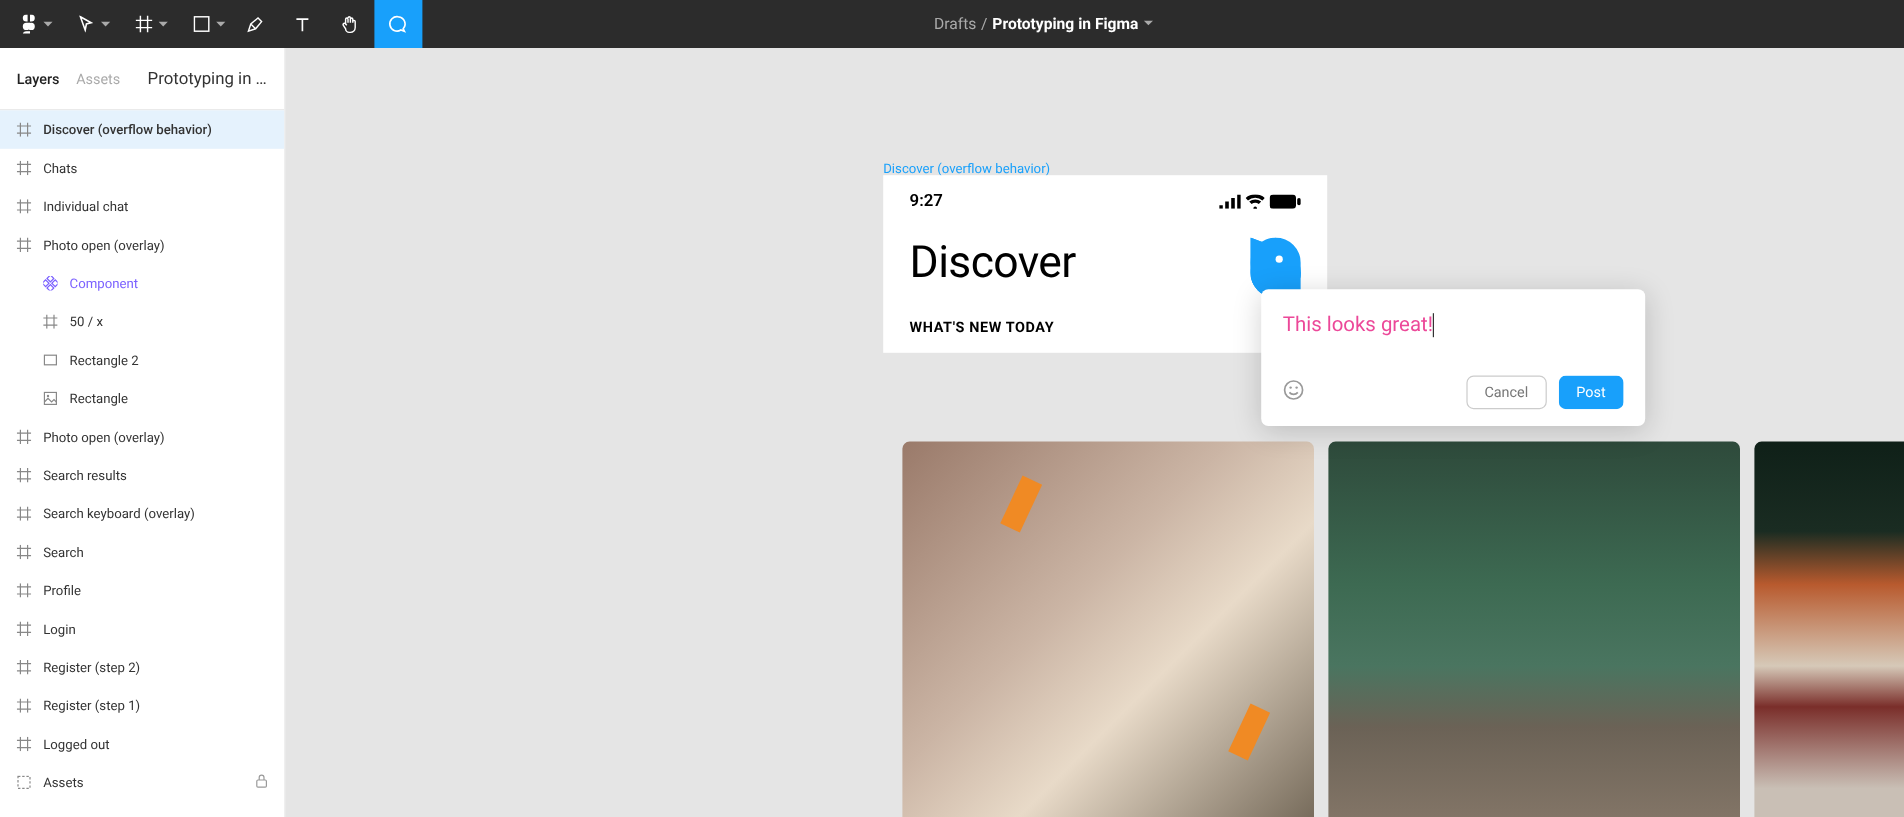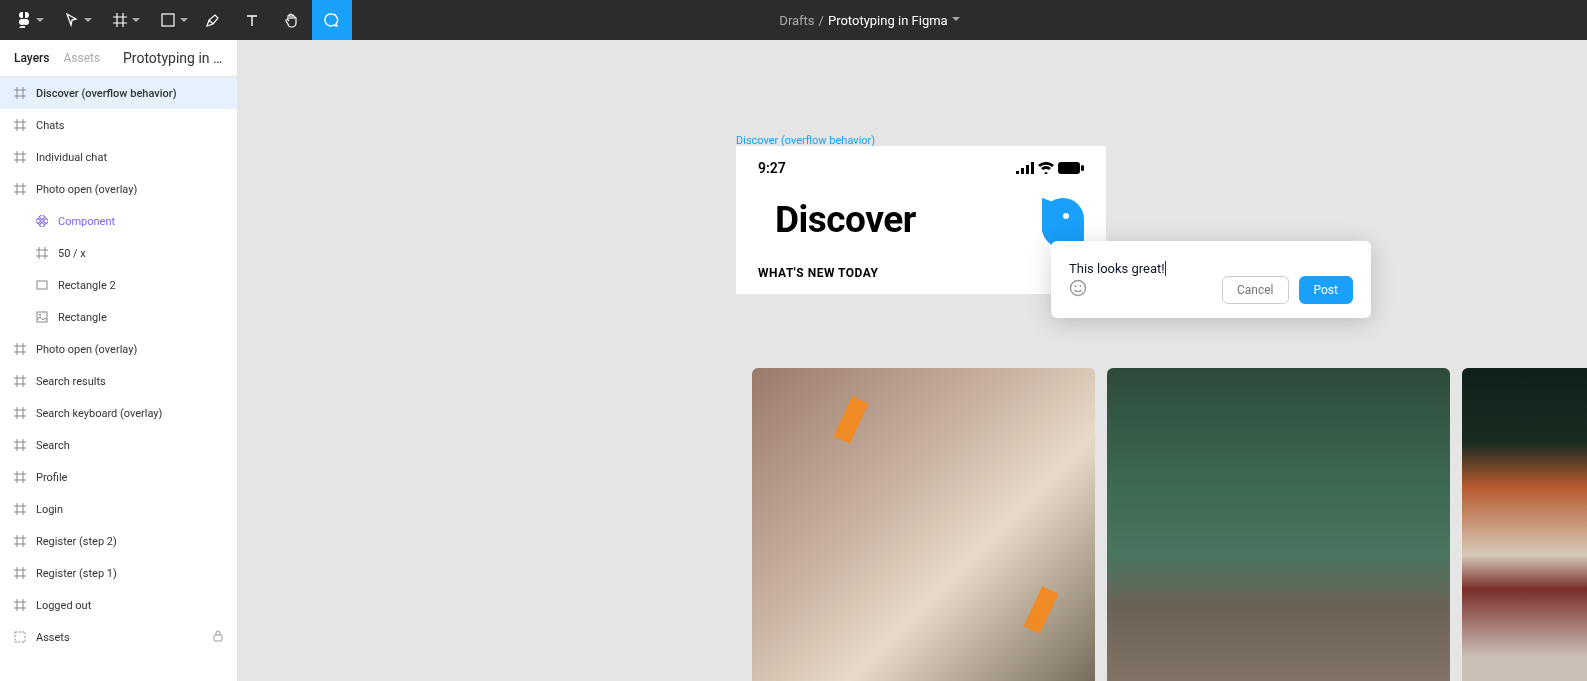--- a/index.html
+++ b/index.html
@@ -5,51 +5,51 @@
 * { margin: 0; padding: 0; box-sizing: border-box; font-family: -apple-system, BlinkMacSystemFont, "Segoe UI", Roboto, sans-serif; }
 body { width: 1587px; height: 681px; overflow: hidden; background: #e5e5e5; }
 
 .toolbar { height: 40px; background: #2c2c2c; display: flex; align-items: center; justify-content: space-between; }
 .toolbar-left { display: flex; align-items: center; height: 100%; }
 .tb-btn { width: 40px; height: 40px; display: flex; align-items: center; justify-content: center; color: #fff; cursor: pointer; position: relative; }
 .tb-btn.wide { width: 48px; }
 .tb-btn.active { background: #18a0fb; }
 .tb-chevron { position: absolute; right: 4px; top: 18px; }
 .toolbar-center { display: flex; align-items: center; gap: 4px; color: #aaa; font-size: 13px; }
-.toolbar-center .current { color: #fff; font-weight: 400; }
+.toolbar-center .current { color: #fff; font-weight: 700; }
 
 .main { display: flex; height: calc(100% - 40px); }
 .sidebar { width: 238px; background: #fff; border-right: 1px solid #e5e5e5; overflow-y: auto; }
-.sidebar-tabs { display: flex; align-items: center; justify-content: space-between; padding: 0 14px; height: 37px; border-bottom: 1px solid #e5e5e5; font-size: 12px; }
+.sidebar-tabs { display: flex; align-items: center; justify-content: space-between; padding: 0 14px; height: 52px; border-bottom: 1px solid #e5e5e5; font-size: 12px; }
 .sidebar-tabs-left { display: flex; gap: 14px; }
 .tab { color: #aaa; cursor: pointer; }
 .tab.active { color: #222; font-weight: 500; }
 .page-selector { display: flex; align-items: center; gap: 4px; cursor: pointer; font-size: 14px; color: #333; max-width: 100px; white-space: nowrap; overflow: hidden; text-overflow: ellipsis; }
 
 .layers { font-size: 11px; }
 .layer-row { display: flex; align-items: center; height: 32px; padding: 0 14px; gap: 10px; cursor: pointer; color: #333; position: relative; }
 .layer-row.selected { background: #e5f2fd; font-weight: 500; }
 .layer-row.indent1 { padding-left: 36px; }
 .layer-row .component { color: #7b61ff; }
 .layer-row .locked { position: absolute; right: 14px; color: #999; }
 
 .canvas { flex: 1; position: relative; background: #e5e5e5; overflow: hidden; }
 
 .frame-label { position: absolute; left: 498px; top: 94px; font-size: 11px; color: #18a0fb; }
 
 .phone-frame { position: absolute; left: 498px; top: 106px; width: 370px; background: #fff; border-radius: 0; }
 .status-bar { display: flex; justify-content: space-between; align-items: center; padding: 14px 22px 8px; font-size: 14px; font-weight: 600; }
 .status-icons { display: flex; gap: 4px; align-items: center; }
 .discover-header { padding: 14px 22px 8px; display: flex; align-items: flex-start; justify-content: space-between; }
-.discover-title { font-size: 37px; font-weight: 700; letter-spacing: -0.5px; margin-left: 17px; }
+.discover-title { font-size: 37px; font-weight: 400; letter-spacing: -0.5px; }
 .pin-icon { width: 42px; height: 50px; }
 .section-title { padding: 10px 22px 14px; font-size: 12px; font-weight: 700; letter-spacing: 0.5px; }
 
 .comment-popup { position: absolute; left: 813px; top: 201px; width: 320px; background: #fff; border-radius: 6px; box-shadow: 0 4px 24px rgba(0,0,0,0.18); padding: 20px 18px 14px; }
-.comment-text { font-size: 13px; color: #0f172a; }
+.comment-text { font-size: 17px; color: #ec4899; margin-bottom: 32px; }
 .comment-text .cursor { border-right: 1px solid #333; animation: blink 1.1s infinite; }
 @keyframes blink { 50% { opacity: 0; } }
 .comment-actions { display: flex; align-items: center; justify-content: space-between; gap: 44px; }
 .emoji-icon { color: #999; cursor: pointer; }
 .comment-btns { display: flex; gap: 10px; }
 .btn { padding: 6px 14px; border-radius: 6px; font-size: 12px; cursor: pointer; border: 1px solid transparent; }
 .btn-cancel { color: #777; border: 1px solid #ccc; background: #fff; }
 .btn-post { background: #18a0fb; color: #fff; }
 
 .gallery { position: absolute; left: 514px; top: 328px; display: flex; gap: 12px; }

